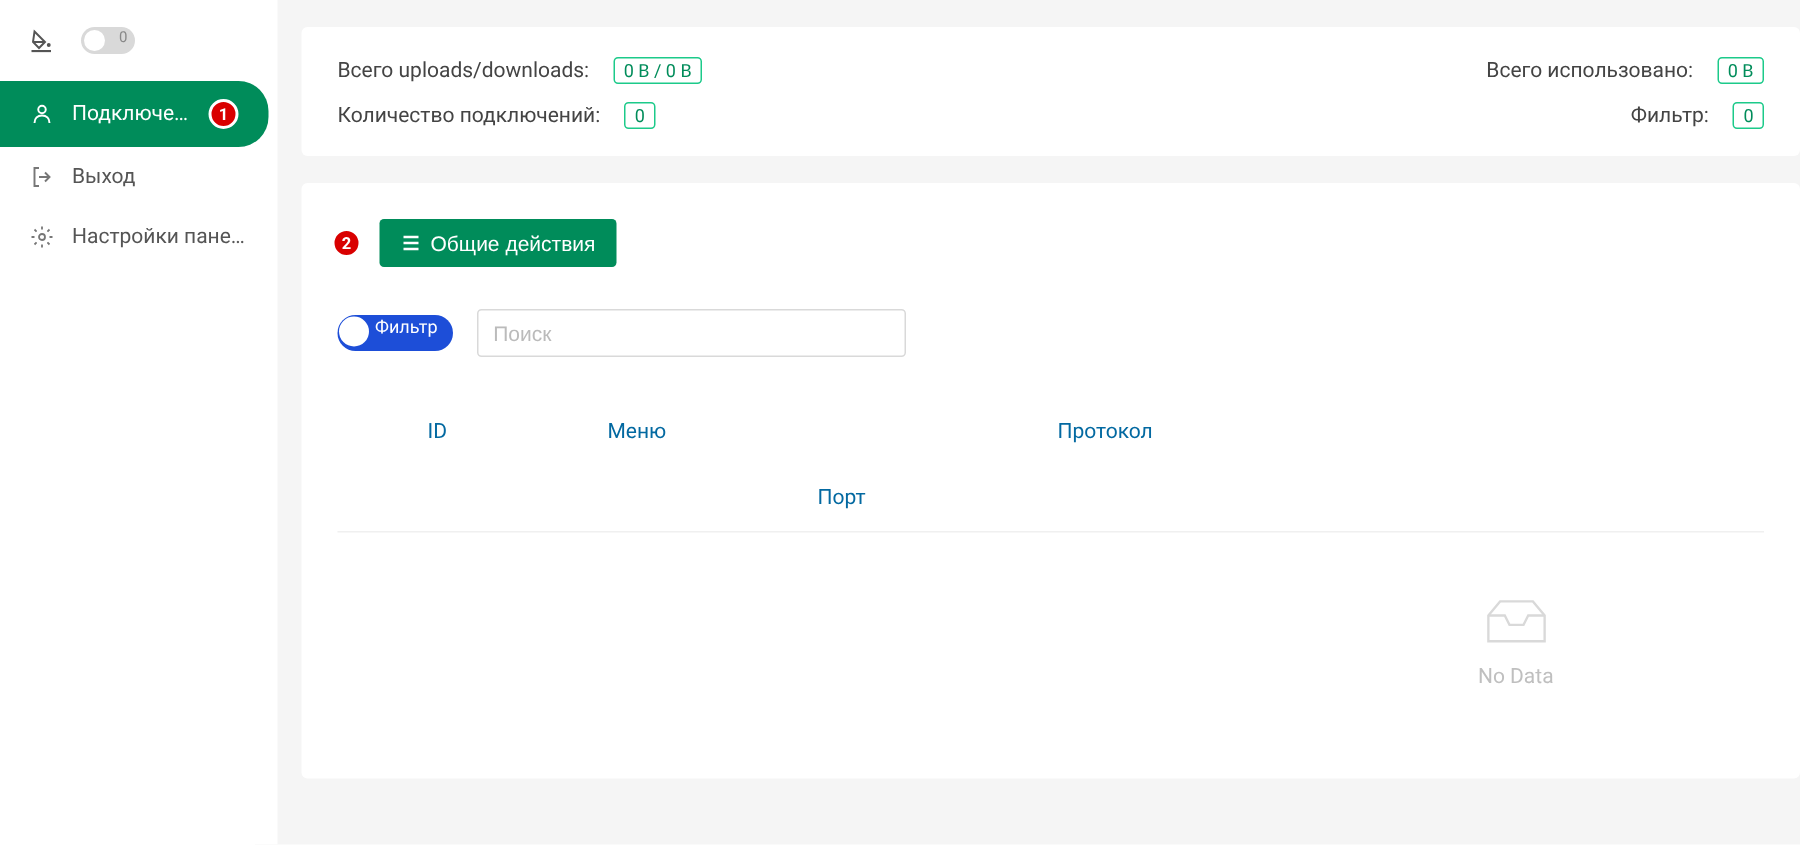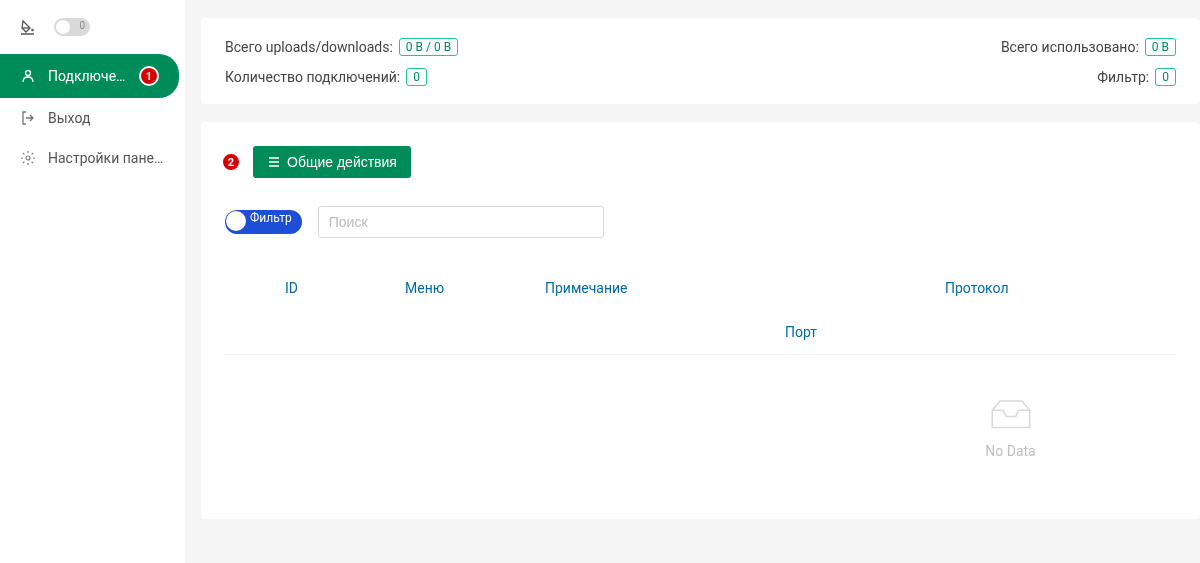--- a/index.html
+++ b/index.html
@@ -17,21 +17,21 @@
 .nav-item .icon { width: 16px; height: 16px; flex-shrink: 0; display: flex; align-items: center; justify-content: center; }
 .nav-item .icon svg { width: 16px; height: 16px; }
 .nav-label { overflow: hidden; text-overflow: ellipsis; }
 .annot-badge { width: 20px; height: 20px; background: #d90000; border: 2px solid #fff; border-radius: 50%; color: #fff; font-size: 11px; font-weight: bold; display: flex; align-items: center; justify-content: center; flex-shrink: 0; }
 .nav-item .annot-badge { margin-left: auto; }
 .main { flex: 1; padding: 0 0 0 16px; overflow: hidden; }
 .card { background: #fff; border-radius: 4px; margin-bottom: 18px; }
 .stats-card { padding: 20px 24px 18px 24px; margin-top: 18px; }
 .stats-row { display: flex; justify-content: space-between; align-items: center; margin-bottom: 12px; font-size: 14px; color: #444; }
 .stats-row:last-child { margin-bottom: 0; }
-.stats-left, .stats-right { display: flex; align-items: center; gap: 6px; }
+.stats-left, .stats-right { display: flex; align-items: center; gap: 16px; }
 .pill { border: 1px solid #1cca8a; color: #008c5a; border-radius: 3px; padding: 1px 6px; font-size: 12px; }
 .actions-card { padding: 24px 24px 40px 24px; }
 .btn-row { display: flex; align-items: center; gap: 8px; margin-bottom: 28px; }
 .btn { display: inline-flex; align-items: center; gap: 6px; background: #008c5a; color: #fff; border: none; border-radius: 3px; padding: 8px 14px; font-size: 14px; cursor: pointer; }
 .btn .bicon { width: 14px; height: 14px; display: flex; align-items: center; justify-content: center; }
 .btn .bicon svg { width: 14px; height: 14px; }
 .annot-inline { position: relative; left: -4px; }
 .filter-row { display: flex; align-items: center; gap: 16px; margin-bottom: 28px; }
 .filter-toggle { display: flex; align-items: flex-start; background: #1d4ed8; border-radius: 14px; padding: 1px 10px 0 1px; height: 24px; cursor: pointer; }
 .filter-toggle .fknob { width: 20px; height: 20px; background: #fff; border-radius: 50%; margin-right: 4px; }
@@ -146,21 +146,20 @@
           <div class="fknob"></div>
           <span class="flabel">Фильтр</span>
         </div>
         <input class="search-input" type="text" placeholder="Поиск" style="">
       </div>
 
       <div class="table-head">
         <div class="col-blank"></div>
         <div class="col-id">ID</div>
         <div class="col-menu">Меню</div>
-        <div class="col-note">Примечание</div>
         <div class="col-port">Порт</div>
         <div class="col-proto">Протокол</div>
       </div>
 
       <div class="no-data">
         <svg viewBox="0 0 64 48">
           <path d="M8 18 L18 6 L46 6 L56 18 L56 40 L8 40 Z" fill="none" stroke="#d9d9d9" stroke-width="2"></path>
           <path d="M8 18 L22 18 L26 26 L38 26 L42 18 L56 18" fill="none" stroke="#d9d9d9" stroke-width="2"></path>
         </svg>
         <span class="no-data-text">No Data</span>

